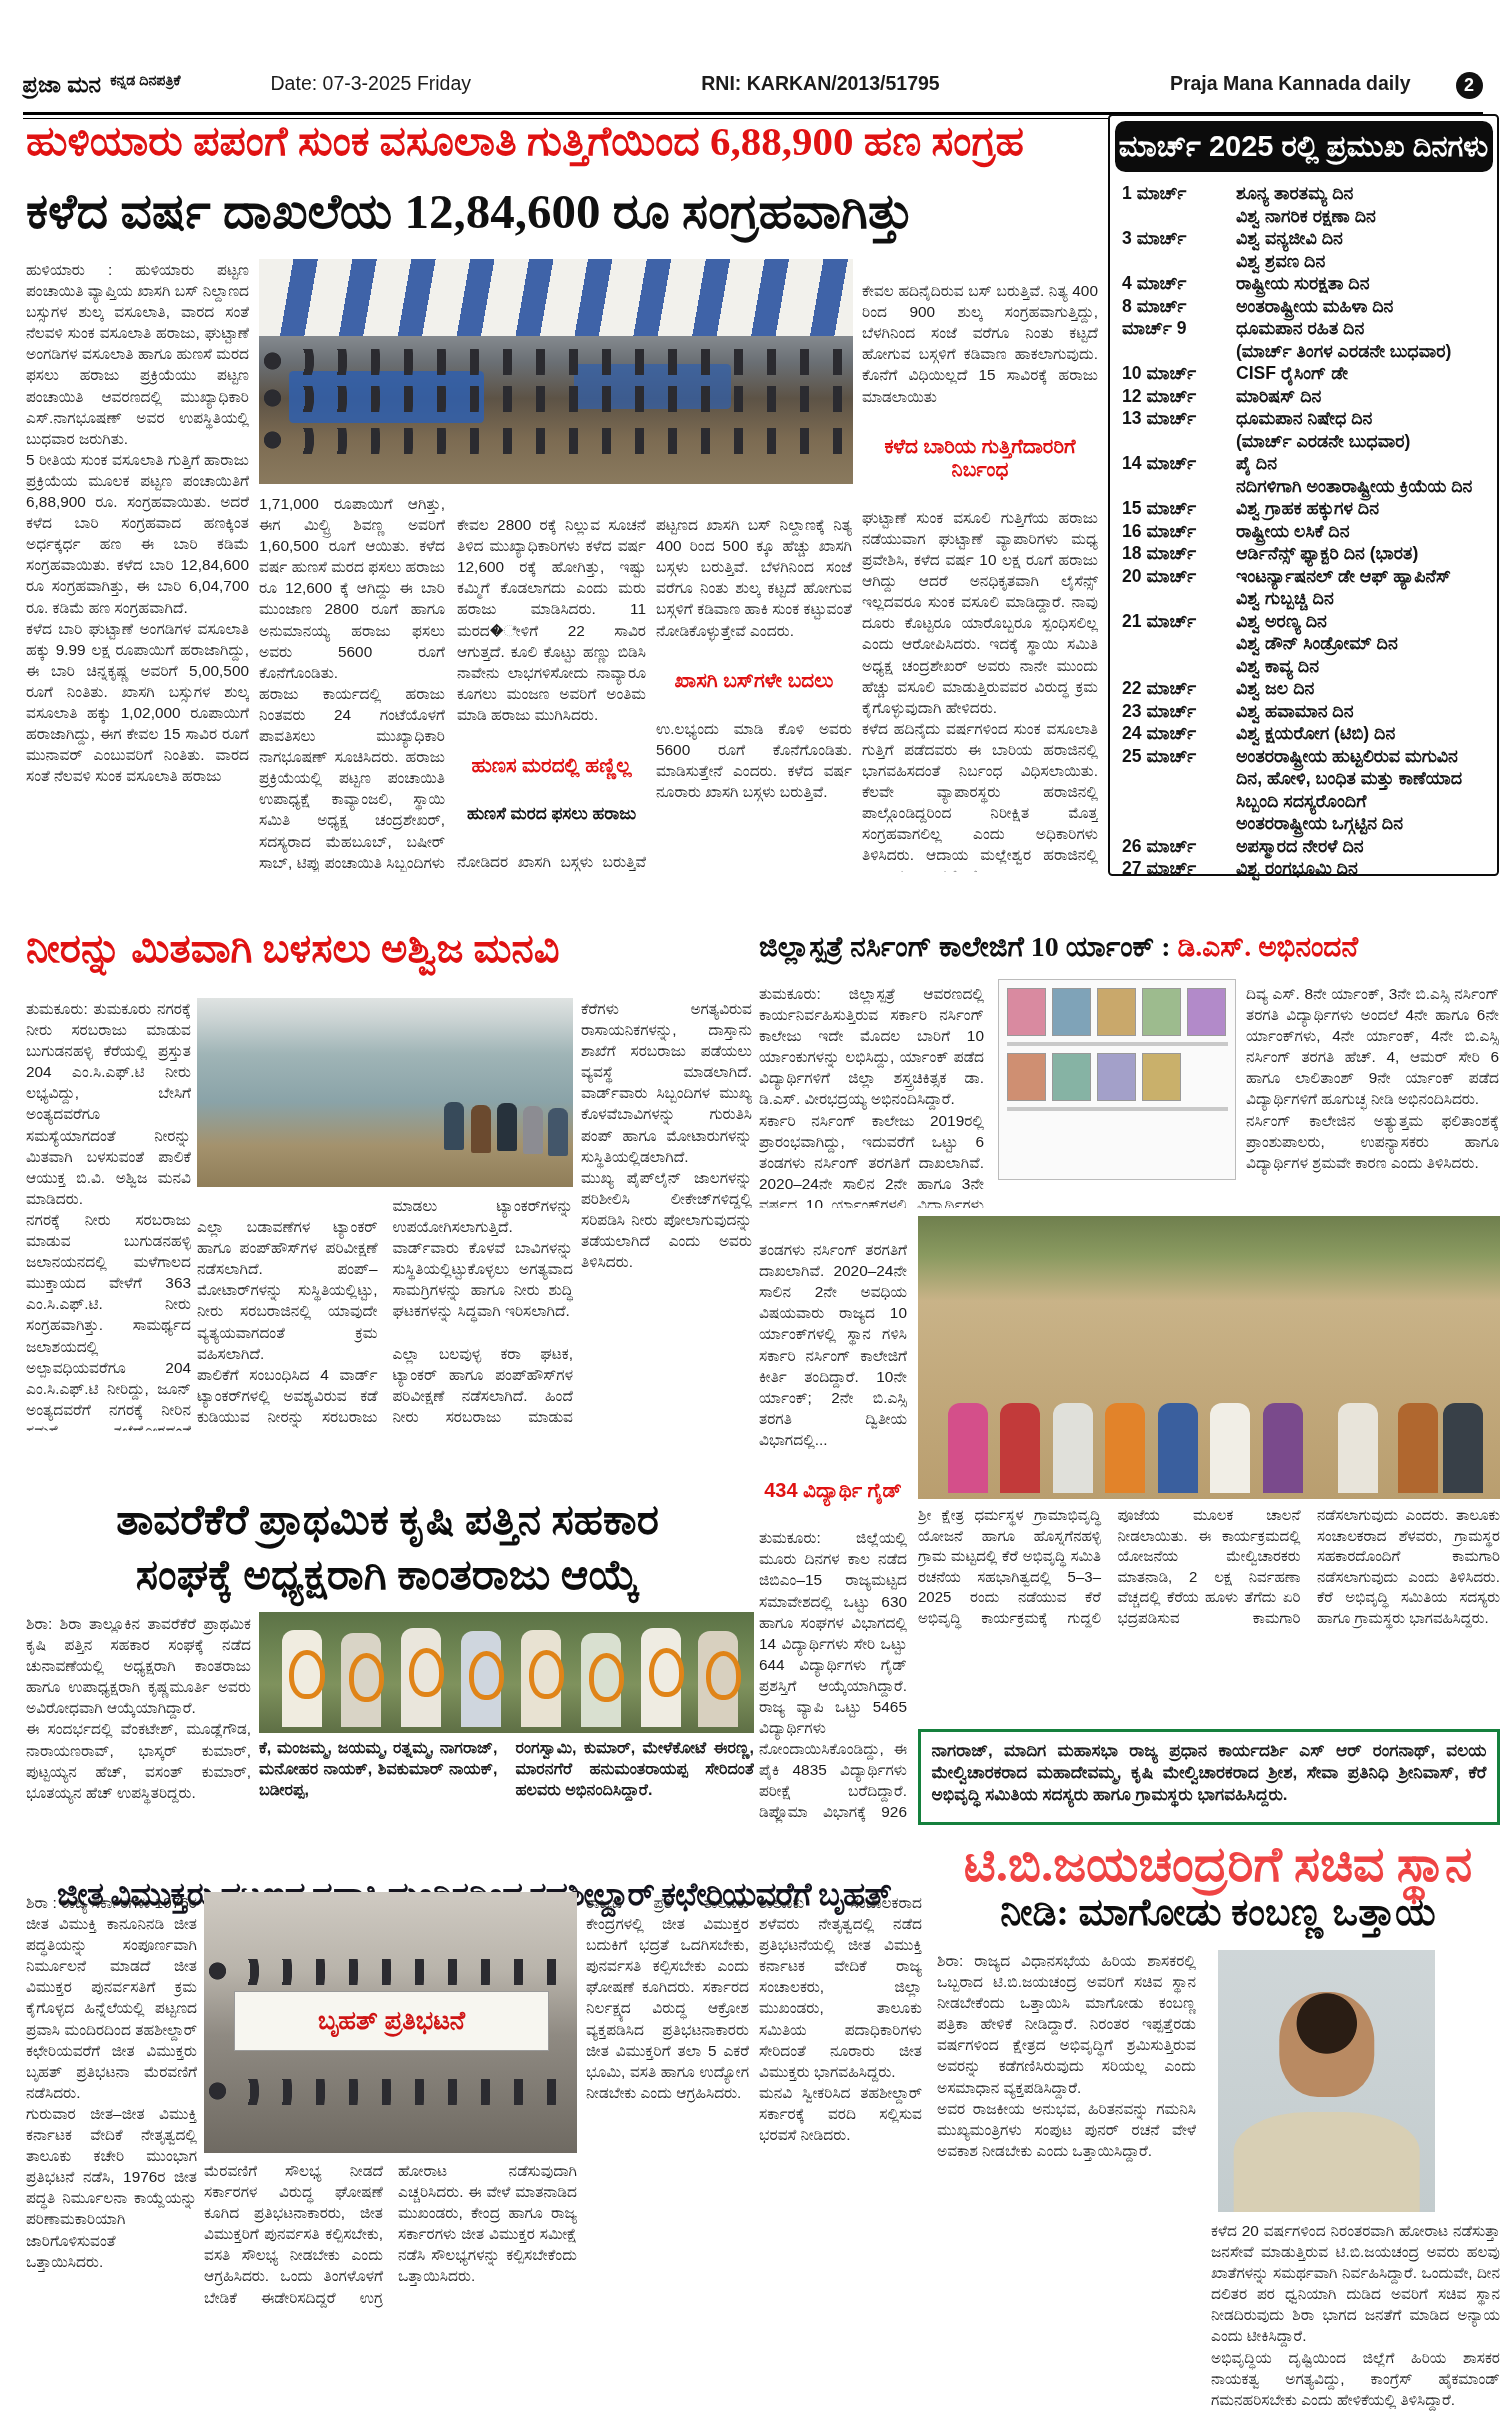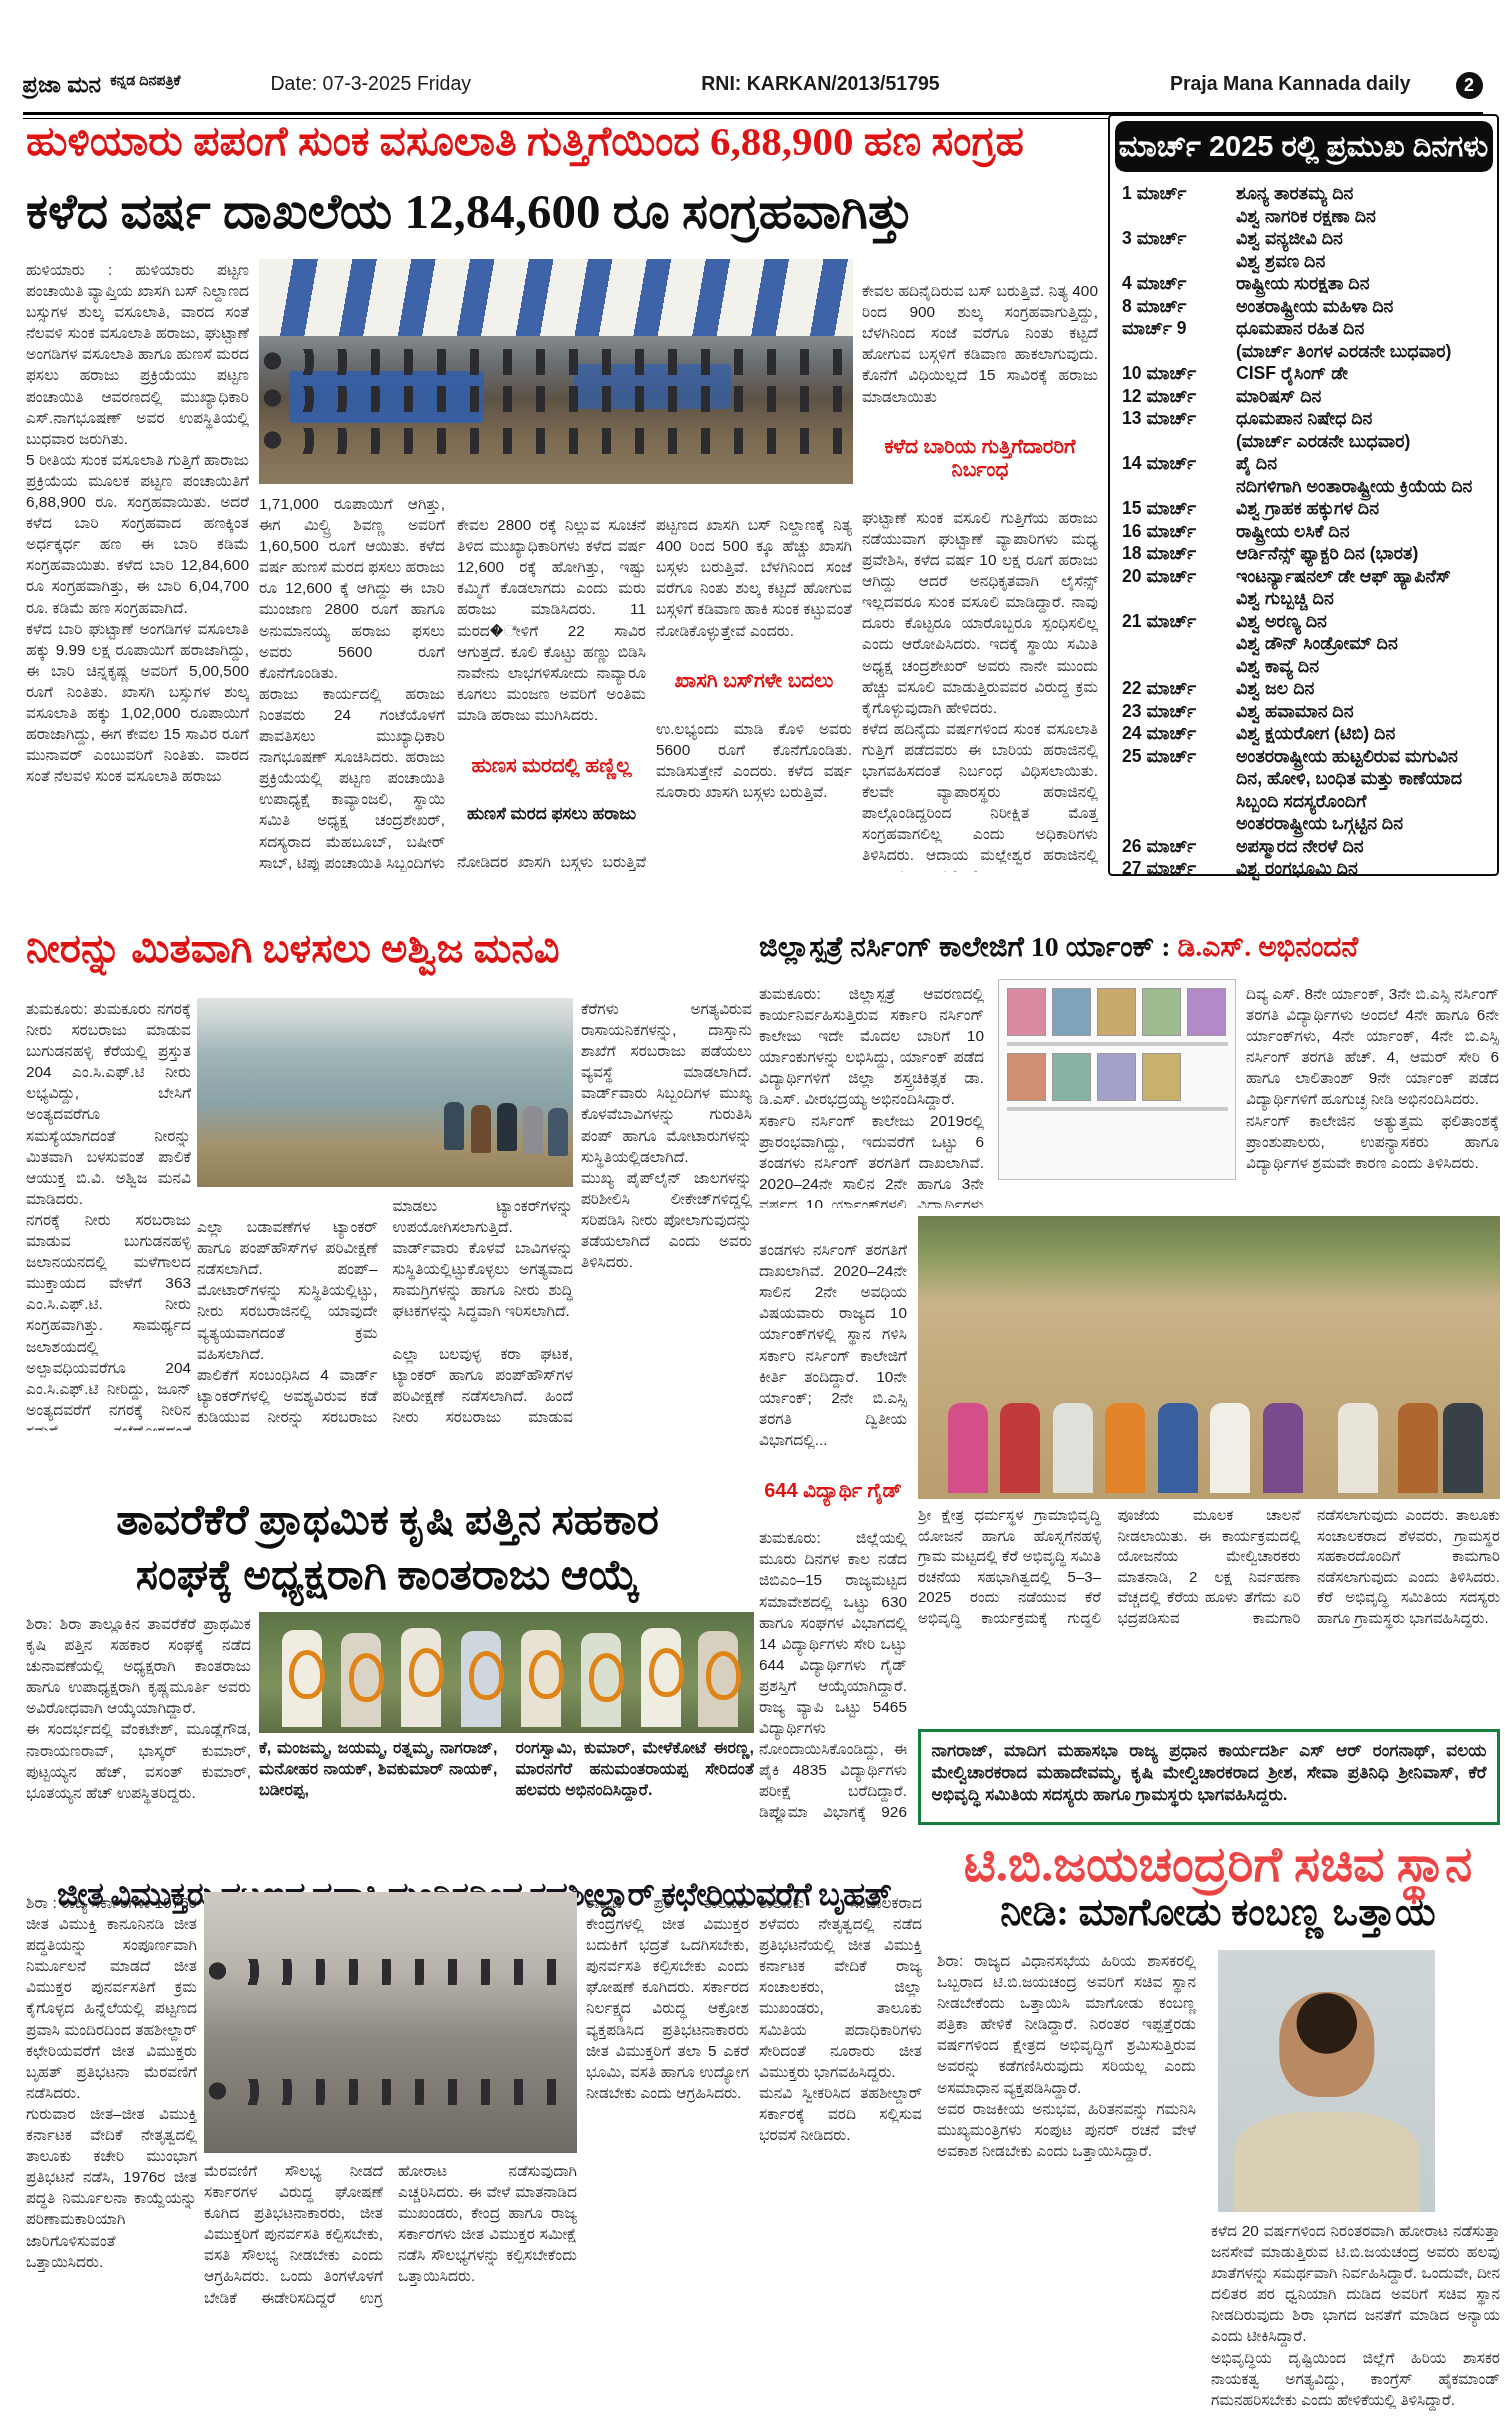--- a/index.html
+++ b/index.html
@@ -299,21 +299,21 @@
     <div class="pcell" style="background:#86b3a4;"></div>
     <div class="pcell" style="background:#a3a0c9;"></div>
     <div class="pcell" style="background:#c9b06b;"></div>
     <div class="pline"></div>
   </div>
   <div class="abs col" style="left:1246px;top:983px;width:253px;height:225px;">ದಿವ್ಯ ಎಸ್. 8ನೇ ರ್ಯಾಂಕ್, 3ನೇ ಬಿ.ಎಸ್ಸಿ ನರ್ಸಿಂಗ್ ತರಗತಿ ವಿದ್ಯಾರ್ಥಿಗಳು ಅಂದಲೆ 4ನೇ ಹಾಗೂ 6ನೇ ರ್ಯಾಂಕ್‌ಗಳು, 4ನೇ ರ್ಯಾಂಕ್, 4ನೇ ಬಿ.ಎಸ್ಸಿ ನರ್ಸಿಂಗ್ ತರಗತಿ ಹೆಚ್. 4, ಆಮರ್ ಸೇರಿ 6 ಹಾಗೂ ಲಾಲಿತಾಂಶ್ 9ನೇ ರ್ಯಾಂಕ್ ಪಡೆದ ವಿದ್ಯಾರ್ಥಿಗಳಿಗೆ ಹೂಗುಚ್ಛ ನೀಡಿ ಅಭಿನಂದಿಸಿದರು.
 ನರ್ಸಿಂಗ್ ಕಾಲೇಜಿನ ಅತ್ಯುತ್ತಮ ಫಲಿತಾಂಶಕ್ಕೆ ಪ್ರಾಂಶುಪಾಲರು, ಉಪನ್ಯಾಸಕರು ಹಾಗೂ ವಿದ್ಯಾರ್ಥಿಗಳ ಶ್ರಮವೇ ಕಾರಣ ಎಂದು ತಿಳಿಸಿದರು.</div>
 
   <div class="abs col" style="left:759px;top:1218px;width:148px;height:607px;">
     <div style="white-space:pre-line;">ತಂಡಗಳು ನರ್ಸಿಂಗ್ ತರಗತಿಗೆ ದಾಖಲಾಗಿವೆ. 2020–24ನೇ ಸಾಲಿನ 2ನೇ ಅವಧಿಯ ವಿಷಯವಾರು ರಾಜ್ಯದ 10 ರ್ಯಾಂಕ್‌ಗಳಲ್ಲಿ ಸ್ಥಾನ ಗಳಿಸಿ ಸರ್ಕಾರಿ ನರ್ಸಿಂಗ್ ಕಾಲೇಜಿಗೆ ಕೀರ್ತಿ ತಂದಿದ್ದಾರೆ. 10ನೇ ರ್ಯಾಂಕ್; 2ನೇ ಬಿ.ಎಸ್ಸಿ ತರಗತಿ ದ್ವಿತೀಯ ವಿಭಾಗದಲ್ಲಿ...</div>
-    <div class="subhead-red">644 ವಿದ್ಯಾರ್ಥಿ ಗೈಡ್</div>
+    <div class="subhead-red">434 ವಿದ್ಯಾರ್ಥಿ ಗೈಡ್</div>
     <div style="white-space:pre-line;">ತುಮಕೂರು: ಜಿಲ್ಲೆಯಲ್ಲಿ ಮೂರು ದಿನಗಳ ಕಾಲ ನಡೆದ ಜಿಬಿಎಂ–15 ರಾಜ್ಯಮಟ್ಟದ ಸಮಾವೇಶದಲ್ಲಿ ಒಟ್ಟು 630 ಹಾಗೂ ಸಂಘಗಳ ವಿಭಾಗದಲ್ಲಿ 14 ವಿದ್ಯಾರ್ಥಿಗಳು ಸೇರಿ ಒಟ್ಟು 644 ವಿದ್ಯಾರ್ಥಿಗಳು ಗೈಡ್ ಪ್ರಶಸ್ತಿಗೆ ಆಯ್ಕೆಯಾಗಿದ್ದಾರೆ. ರಾಜ್ಯ ವ್ಯಾಪಿ ಒಟ್ಟು 5465 ವಿದ್ಯಾರ್ಥಿಗಳು ನೋಂದಾಯಿಸಿಕೊಂಡಿದ್ದು, ಈ ಪೈಕಿ 4835 ವಿದ್ಯಾರ್ಥಿಗಳು ಪರೀಕ್ಷೆ ಬರೆದಿದ್ದಾರೆ. ಡಿಪ್ಲೊಮಾ ವಿಭಾಗಕ್ಕೆ 926 ವಿದ್ಯಾರ್ಥಿಗಳು ನೋಂದಾಯಿಸಿಕೊಂಡಿದ್ದು, ಈ ಪೈಕಿ 912 ವಿದ್ಯಾರ್ಥಿಗಳು ಪರೀಕ್ಷೆ ಬರೆದಿದ್ದಾರೆ ಎಂದು ಅವರು ತಿಳಿಸಿದ್ದಾರೆ.</div>
   </div>
 
   <div class="photo ph-ground abs" style="left:918px;top:1216px;width:582px;height:283px;">
     <div class="gfig" style="left:30px;background:#d44f8a;"></div>
     <div class="gfig" style="left:82px;background:#c23a3a;"></div>
     <div class="gfig" style="left:135px;background:#e0e0da;"></div>
     <div class="gfig" style="left:187px;background:#e2832a;"></div>
     <div class="gfig" style="left:240px;background:#3a5f9e;"></div>
     <div class="gfig" style="left:292px;background:#f1eee6;"></div>
@@ -359,20 +359,21 @@
   </div>
   <div class="abs caption" style="left:259px;top:1738px;width:495px;height:88px;column-count:2;column-gap:18px;">ಕೆ, ಮಂಜಮ್ಮ, ಜಯಮ್ಮ, ರತ್ನಮ್ಮ, ನಾಗರಾಜ್, ಮನೋಹರ ನಾಯಕ್, ಶಿವಕುಮಾರ್ ನಾಯಕ್, ಬಡೀರಪ್ಪ,
 ರಂಗಸ್ವಾಮಿ, ಕುಮಾರ್, ಮೇಳೆಕೋಟೆ ಈರಣ್ಣ, ಮಾರನಗೆರೆ ಹನುಮಂತರಾಯಪ್ಪ ಸೇರಿದಂತೆ ಹಲವರು ಅಭಿನಂದಿಸಿದ್ದಾರೆ.</div>
 
   <div class="hl-protest">ಜೀತ ವಿಮುಕ್ತರು ಪಟ್ಟಣದ ಪ್ರವಾಸಿ ಮಂದಿರದಿಂದ ತಹಶೀಲ್ದಾರ್ ಕಛೇರಿಯವರೆಗೆ ಬೃಹತ್ ಪ್ರತಿಭಟನೆ</div>
   <div class="abs col" style="left:26px;top:1892px;width:171px;height:519px;">ಶಿರಾ : ರಾಜ್ಯ ಸರ್ಕಾರಗಳು 1976ರ ಜೀತ ವಿಮುಕ್ತಿ ಕಾನೂನಿನಡಿ ಜೀತ ಪದ್ಧತಿಯನ್ನು ಸಂಪೂರ್ಣವಾಗಿ ನಿರ್ಮೂಲನೆ ಮಾಡದೆ ಜೀತ ವಿಮುಕ್ತರ ಪುನರ್ವಸತಿಗೆ ಕ್ರಮ ಕೈಗೊಳ್ಳದ ಹಿನ್ನೆಲೆಯಲ್ಲಿ ಪಟ್ಟಣದ ಪ್ರವಾಸಿ ಮಂದಿರದಿಂದ ತಹಶೀಲ್ದಾರ್ ಕಛೇರಿಯವರೆಗೆ ಜೀತ ವಿಮುಕ್ತರು ಬೃಹತ್ ಪ್ರತಿಭಟನಾ ಮೆರವಣಿಗೆ ನಡೆಸಿದರು.
 ಗುರುವಾರ ಜೀತ–ಜೀತ ವಿಮುಕ್ತಿ ಕರ್ನಾಟಕ ವೇದಿಕೆ ನೇತೃತ್ವದಲ್ಲಿ ತಾಲೂಕು ಕಚೇರಿ ಮುಂಭಾಗ ಪ್ರತಿಭಟನೆ ನಡೆಸಿ, 1976ರ ಜೀತ ಪದ್ಧತಿ ನಿರ್ಮೂಲನಾ ಕಾಯ್ದೆಯನ್ನು ಪರಿಣಾಮಕಾರಿಯಾಗಿ ಜಾರಿಗೊಳಿಸುವಂತೆ ಒತ್ತಾಯಿಸಿದರು.</div>
   <div class="photo ph-protest abs" style="left:204px;top:1892px;width:373px;height:261px;">
     <div class="crowdrow" style="top:67px;"></div>
     <div class="crowdrow" style="top:187px;"></div>
+    <div class="banner">ಬೃಹತ್ ಪ್ರತಿಭಟನೆ</div>
   </div>
   <div class="abs col" style="left:586px;top:1892px;width:163px;height:519px;">ರಾಜ್ಯದ ಪ್ರತಿ ತಾಲೂಕು ಕೇಂದ್ರಗಳಲ್ಲಿ ಜೀತ ವಿಮುಕ್ತರ ಬದುಕಿಗೆ ಭದ್ರತೆ ಒದಗಿಸಬೇಕು, ಪುನರ್ವಸತಿ ಕಲ್ಪಿಸಬೇಕು ಎಂದು ಘೋಷಣೆ ಕೂಗಿದರು. ಸರ್ಕಾರದ ನಿರ್ಲಕ್ಷ್ಯದ ವಿರುದ್ಧ ಆಕ್ರೋಶ ವ್ಯಕ್ತಪಡಿಸಿದ ಪ್ರತಿಭಟನಾಕಾರರು ಜೀತ ವಿಮುಕ್ತರಿಗೆ ತಲಾ 5 ಎಕರೆ ಭೂಮಿ, ವಸತಿ ಹಾಗೂ ಉದ್ಯೋಗ ನೀಡಬೇಕು ಎಂದು ಆಗ್ರಹಿಸಿದರು.</div>
   <div class="abs col" style="left:759px;top:1892px;width:163px;height:519px;">ತಾಲೂಕು ಸಂಚಾಲಕರಾದ ಶಳೆವರು ನೇತೃತ್ವದಲ್ಲಿ ನಡೆದ ಪ್ರತಿಭಟನೆಯಲ್ಲಿ ಜೀತ ವಿಮುಕ್ತಿ ಕರ್ನಾಟಕ ವೇದಿಕೆ ರಾಜ್ಯ ಸಂಚಾಲಕರು, ಜಿಲ್ಲಾ ಮುಖಂಡರು, ತಾಲೂಕು ಸಮಿತಿಯ ಪದಾಧಿಕಾರಿಗಳು ಸೇರಿದಂತೆ ನೂರಾರು ಜೀತ ವಿಮುಕ್ತರು ಭಾಗವಹಿಸಿದ್ದರು.
 ಮನವಿ ಸ್ವೀಕರಿಸಿದ ತಹಶೀಲ್ದಾರ್ ಸರ್ಕಾರಕ್ಕೆ ವರದಿ ಸಲ್ಲಿಸುವ ಭರವಸೆ ನೀಡಿದರು.</div>
   <div class="abs col" style="left:204px;top:2160px;width:373px;height:250px;column-count:2;column-gap:15px;">ಮೆರವಣಿಗೆ ಸೌಲಭ್ಯ ನೀಡದೆ ಸರ್ಕಾರಗಳ ವಿರುದ್ಧ ಘೋಷಣೆ ಕೂಗಿದ ಪ್ರತಿಭಟನಾಕಾರರು, ಜೀತ ವಿಮುಕ್ತರಿಗೆ ಪುನರ್ವಸತಿ ಕಲ್ಪಿಸಬೇಕು, ವಸತಿ ಸೌಲಭ್ಯ ನೀಡಬೇಕು ಎಂದು ಆಗ್ರಹಿಸಿದರು. ಒಂದು ತಿಂಗಳೊಳಗೆ ಬೇಡಿಕೆ ಈಡೇರಿಸದಿದ್ದರೆ ಉಗ್ರ ಹೋರಾಟ ನಡೆಸುವುದಾಗಿ ಎಚ್ಚರಿಸಿದರು. ಈ ವೇಳೆ ಮಾತನಾಡಿದ ಮುಖಂಡರು, ಕೇಂದ್ರ ಹಾಗೂ ರಾಜ್ಯ ಸರ್ಕಾರಗಳು ಜೀತ ವಿಮುಕ್ತರ ಸಮೀಕ್ಷೆ ನಡೆಸಿ ಸೌಲಭ್ಯಗಳನ್ನು ಕಲ್ಪಿಸಬೇಕೆಂದು ಒತ್ತಾಯಿಸಿದರು.</div>
 
   <div class="hl-min1">ಟಿ.ಬಿ.ಜಯಚಂದ್ರರಿಗೆ ಸಚಿವ ಸ್ಥಾನ</div>
   <div class="hl-min2">ನೀಡಿ: ಮಾಗೋಡು ಕಂಬಣ್ಣ ಒತ್ತಾಯ</div>
   <div class="abs col" style="left:937px;top:1950px;width:259px;height:475px;">ಶಿರಾ: ರಾಜ್ಯದ ವಿಧಾನಸಭೆಯ ಹಿರಿಯ ಶಾಸಕರಲ್ಲಿ ಒಬ್ಬರಾದ ಟಿ.ಬಿ.ಜಯಚಂದ್ರ ಅವರಿಗೆ ಸಚಿವ ಸ್ಥಾನ ನೀಡಬೇಕೆಂದು ಒತ್ತಾಯಿಸಿ ಮಾಗೋಡು ಕಂಬಣ್ಣ ಪತ್ರಿಕಾ ಹೇಳಿಕೆ ನೀಡಿದ್ದಾರೆ. ನಿರಂತರ ಇಪ್ಪತ್ತೆರಡು ವರ್ಷಗಳಿಂದ ಕ್ಷೇತ್ರದ ಅಭಿವೃದ್ಧಿಗೆ ಶ್ರಮಿಸುತ್ತಿರುವ ಅವರನ್ನು ಕಡೆಗಣಿಸಿರುವುದು ಸರಿಯಲ್ಲ ಎಂದು ಅಸಮಾಧಾನ ವ್ಯಕ್ತಪಡಿಸಿದ್ದಾರೆ.
 ಅವರ ರಾಜಕೀಯ ಅನುಭವ, ಹಿರಿತನವನ್ನು ಗಮನಿಸಿ ಮುಖ್ಯಮಂತ್ರಿಗಳು ಸಂಪುಟ ಪುನರ್ ರಚನೆ ವೇಳೆ ಅವಕಾಶ ನೀಡಬೇಕು ಎಂದು ಒತ್ತಾಯಿಸಿದ್ದಾರೆ.</div>

